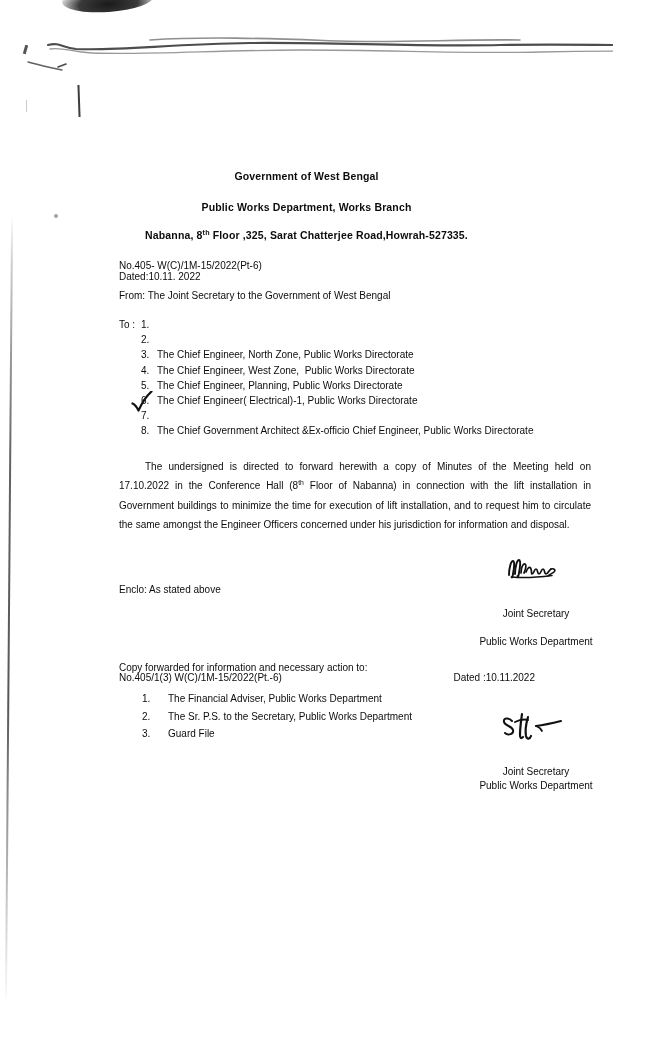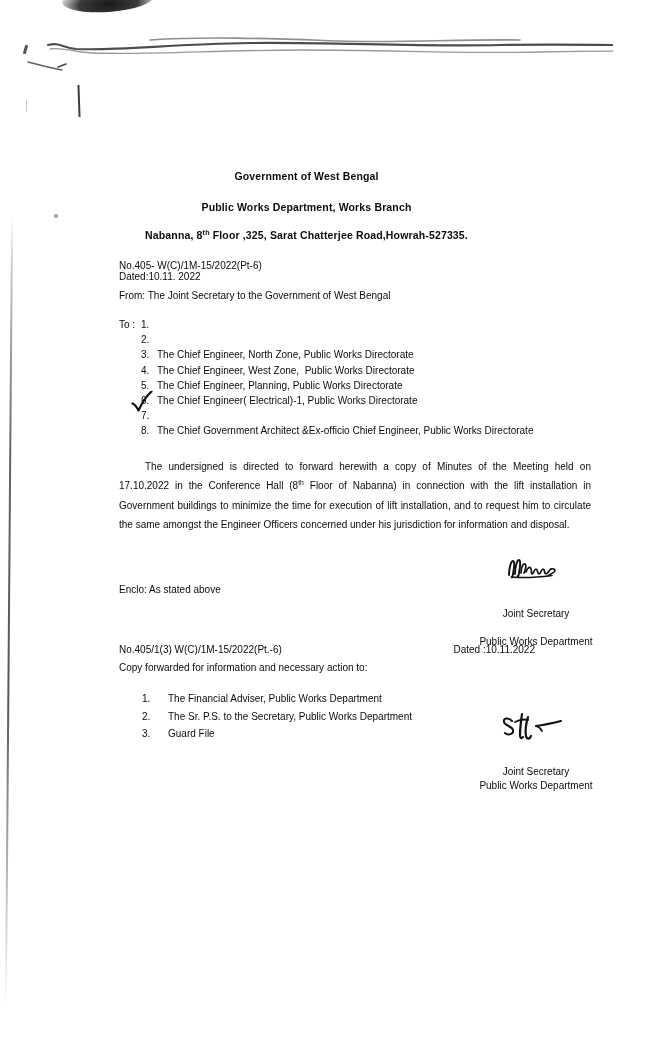--- a/index.html
+++ b/index.html
@@ -84,21 +84,21 @@
   sup { font-size: 0.68em; vertical-align: super; line-height: 0; }
 
   .memo-row {
     position: absolute;
     left: 119px; right: 80px;
     display: flex;
     justify-content: space-between;
     font-size: 10px;
   }
   #memo-row-1 { top: 260px; flex-direction: column; }
-  #memo-row-2 { top: 644px; }
+  #memo-row-2 { top: 672px; }
 
   #memo-no-1, #memo-no-2, #memo-date-1, #memo-date-2 { white-space: pre; }
   #memo-date-1 { margin-right: -6px; }
   #memo-date-2 { margin-right: -2px; margin-left: 21px; }
 
   #from-line {
     position: absolute;
     left: 119px; top: 290px;
     font-size: 10px;
   }

